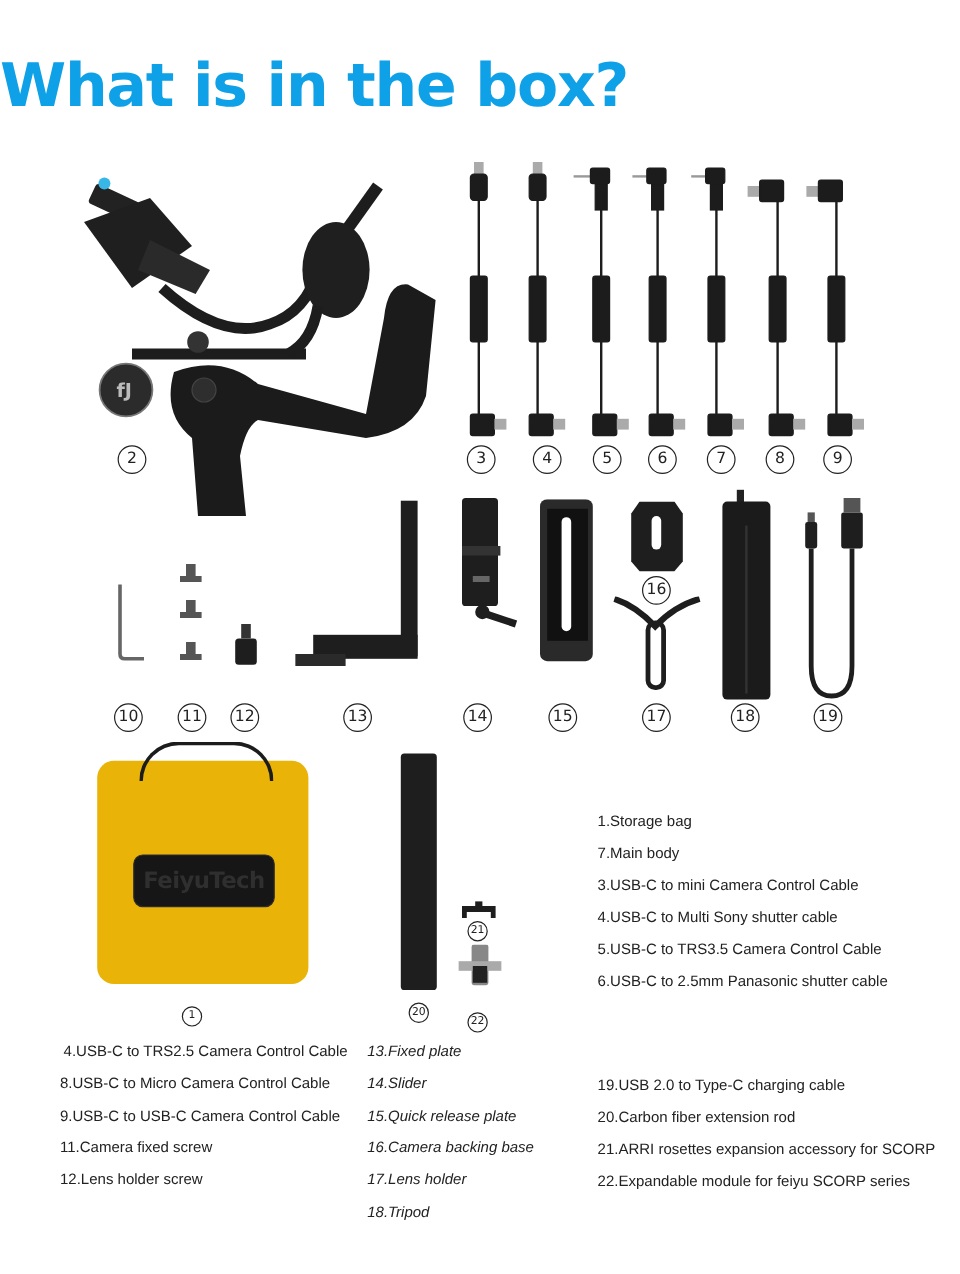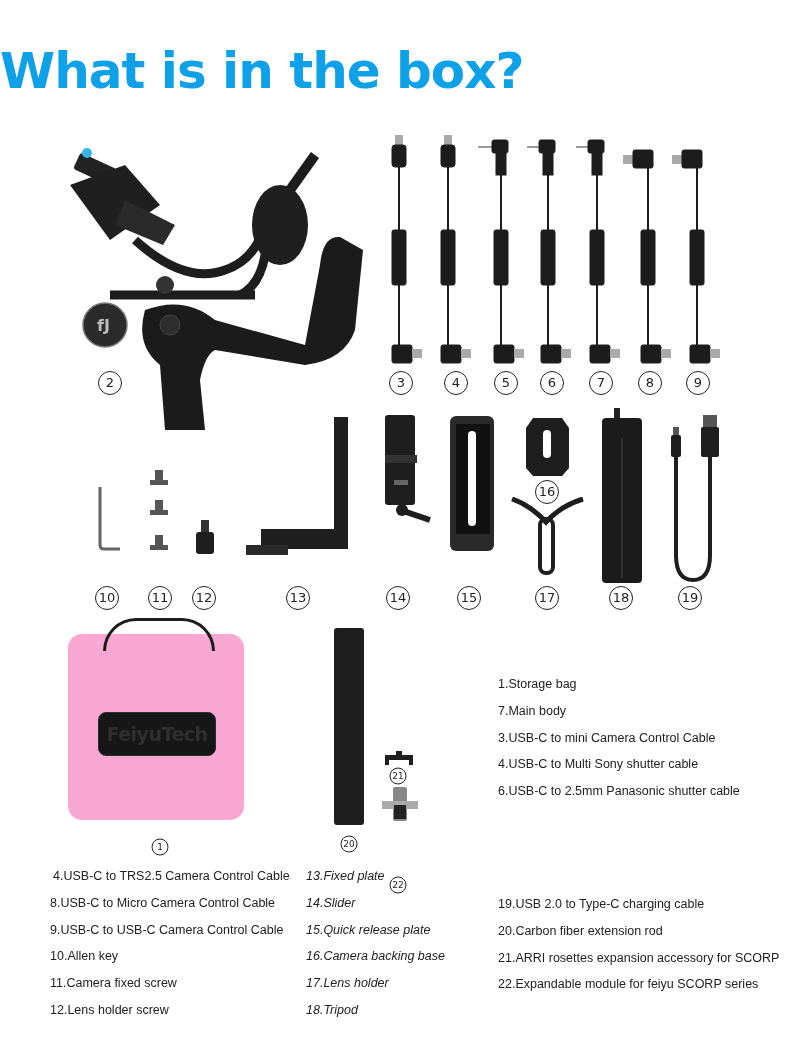--- a/index.html
+++ b/index.html
@@ -170,55 +170,55 @@
 <div class="num" style="left:107px;top:598px">10</div>
 <div class="num" style="left:160px;top:598px">11</div>
 <div class="num" style="left:204px;top:598px">12</div>
 <div class="num" style="left:298px;top:598px">13</div>
 <div class="num" style="left:398px;top:598px">14</div>
 <div class="num" style="left:469px;top:598px">15</div>
 <div class="num" style="left:547px;top:598px">17</div>
 <div class="num" style="left:621px;top:598px">18</div>
 <div class="num" style="left:690px;top:598px">19</div>
 
-<div class="item" style="left:68px;top:634px;width:176px;height:186px;background:#f9a8d4;border-radius:14px;">
+<div class="item" style="left:81px;top:634px;width:176px;height:186px;background:#eab308;border-radius:14px;">
   <div style="position:absolute;left:35px;top:-16px;width:106px;height:30px;border:3px solid #1c1c1c;border-bottom:none;border-radius:60px 60px 0 0;"></div>
   <div style="position:absolute;left:30px;top:78px;width:116px;height:42px;background:#161616;border-radius:8px;border:1px solid #2c2c2c;text-align:center;line-height:42px;font-family:'DejaVu Sans',sans-serif;font-weight:bold;font-size:19px;color:#2f2f2f;letter-spacing:-0.5px;">
     <span>FeiyuTech</span>
   </div>
 </div>
 <div class="num small" style="left:160px;top:847px">1</div>
 
 <div class="item dark" style="left:334px;top:628px;width:30px;height:197px;border-radius:3px;"></div>
 <div class="num small" style="left:349px;top:844px">20</div>
 <svg class="item" style="left:383px;top:751px" width="32" height="18">
     <path d="M2 4 L30 4 L30 14 L26 14 L26 9 L6 9 L6 14 L2 14 Z" fill="#1e1e1e"></path>
     <rect x="13" y="0" width="6" height="5" fill="#1e1e1e"></rect>
   </svg>
 <div class="num small" style="left:398px;top:776px">21</div>
 <svg class="item" style="left:382px;top:787px" width="36" height="36">
     <rect x="11" y="0" width="14" height="34" rx="2" fill="#888"></rect>
     <rect x="0" y="14" width="36" height="8" fill="#aaa"></rect>
     <rect x="12" y="18" width="12" height="14" fill="#222"></rect>
   </svg>
-<div class="num small" style="left:398px;top:885px">22</div>
+<div class="num small" style="left:398px;top:852px">22</div>
 
 <div class="legend" style="left:498px;top:671px;">
   <div>1.Storage bag</div>
   <div>7.Main body</div>
   <div>3.USB-C to mini Camera Control Cable</div>
   <div>4.USB-C to Multi Sony shutter cable</div>
+  <div>5.USB-C to TRS3.5 Camera Control Cable</div>
   <div>6.USB-C to 2.5mm Panasonic shutter cable</div>
 </div>
 
 <div class="legend" style="left:50px;top:863px;">
   <div style="padding-left:3px">4.USB-C to TRS2.5 Camera Control Cable</div>
   <div>8.USB-C to Micro Camera Control Cable</div>
   <div>9.USB-C to USB-C Camera Control Cable</div>
-  <div>10.Allen key</div>
   <div>11.Camera fixed screw</div>
   <div>12.Lens holder screw</div>
 </div>
 <div class="legend" style="left:306px;top:863px;font-style:italic;">
   <div>13.Fixed plate</div>
   <div>14.Slider</div>
   <div>15.Quick release plate</div>
   <div>16.Camera backing base</div>
   <div>17.Lens holder</div>
   <div>18.Tripod</div>

